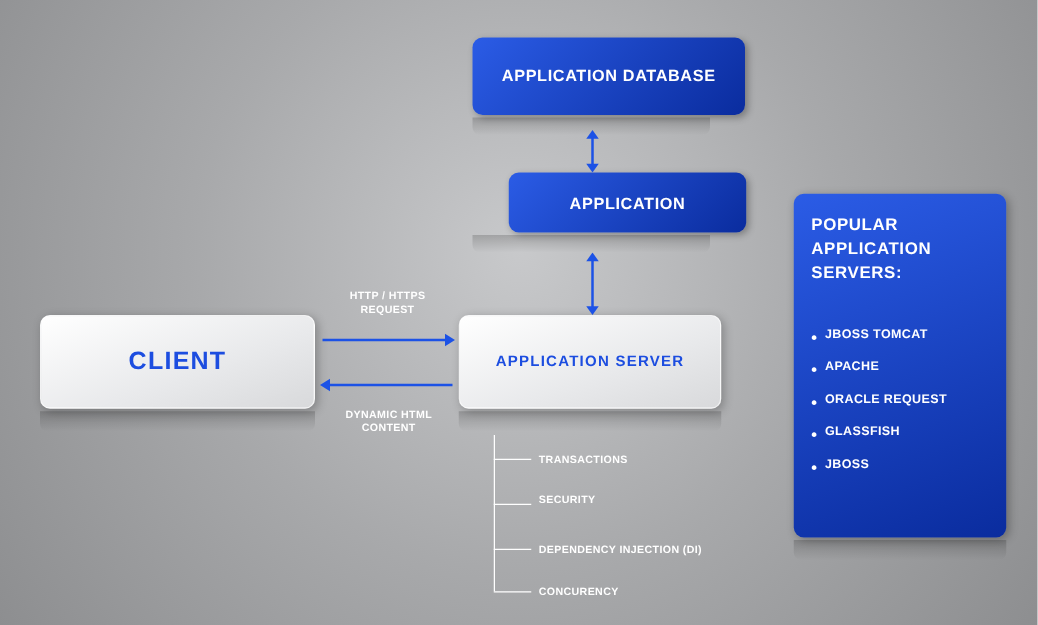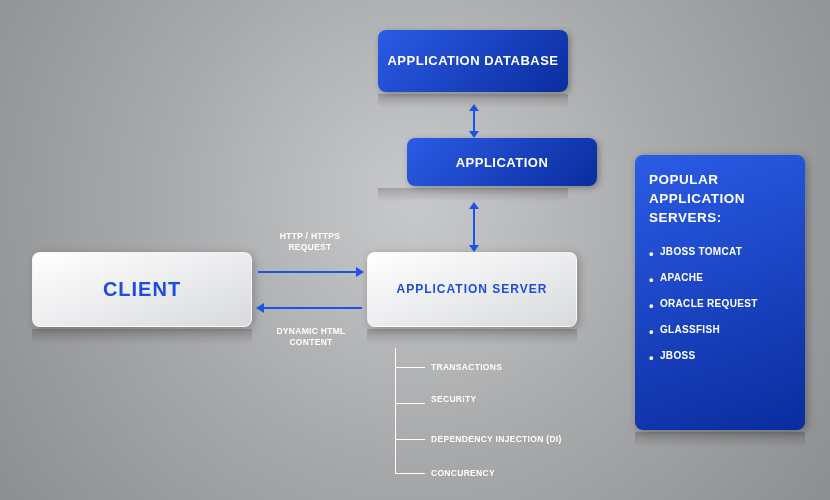--- a/index.html
+++ b/index.html
@@ -47,21 +47,21 @@
   border-radius: 8px;
   color: #fff;
   padding: 16px 14px;
   box-shadow: 2px 2px 8px rgba(0,0,0,0.3);
 }
 .sidebar-title {
   font-weight: bold;
   font-size: 13.5px;
   line-height: 1.4;
   letter-spacing: 0.5px;
-  margin-bottom: 18px;
+  margin-bottom: 34px;
 }
 .sidebar-item {
   font-weight: bold;
   font-size: 10px;
   letter-spacing: 0.3px;
   margin: 15px 0;
   padding-left: 11px;
   position: relative;
 }
 .sidebar-item::before {
@@ -96,21 +96,21 @@
   background: #fff;
   width: 1px;
 }
 svg.arrow {
   position: absolute;
 }
 </style>
 </head>
 <body>
 
-<div class="box box-blue" style="left:378px; top:30px; width:190px; height:62px; font-size:13px; line-height:1.4;">APPLICATION DATABASE</div>
+<div class="box box-blue" style="left:378px; top:30px; width:218px; height:62px; font-size:13px; line-height:1.4;">APPLICATION DATABASE</div>
 <div class="shadow-bar" style="left:378px; top:94px; width:190px; height:14px;"></div>
 
 <div class="box box-blue" style="left:378px; top:138px; width:190px; height:48px; font-size:13px;margin-left:29px;">APPLICATION</div>
 <div class="shadow-bar" style="left:378px; top:188px; width:190px; height:14px;"></div>
 
 <div class="box box-white" style="left:32px; top:252px; width:220px; height:75px; font-size:20px; letter-spacing:1px;text-align:center;">CLIENT</div>
 <div class="shadow-bar" style="left:32px; top:329px; width:220px; height:16px;"></div>
 
 <div class="box box-white" style="left:367px; top:252px; width:210px; height:75px; font-size:12px; line-height:1.3; letter-spacing:1px;">APPLICATION SERVER</div>
 <div class="shadow-bar" style="left:367px; top:329px; width:210px; height:16px;"></div>

